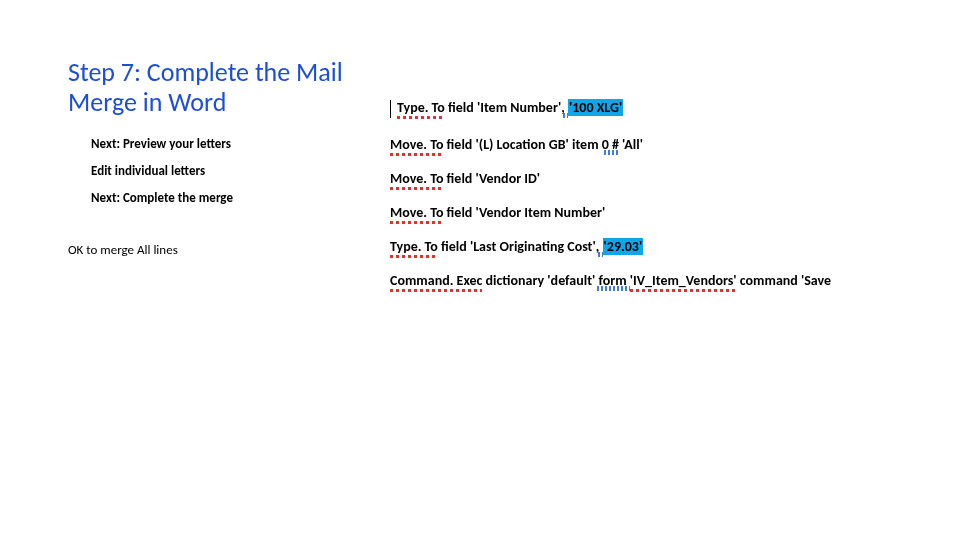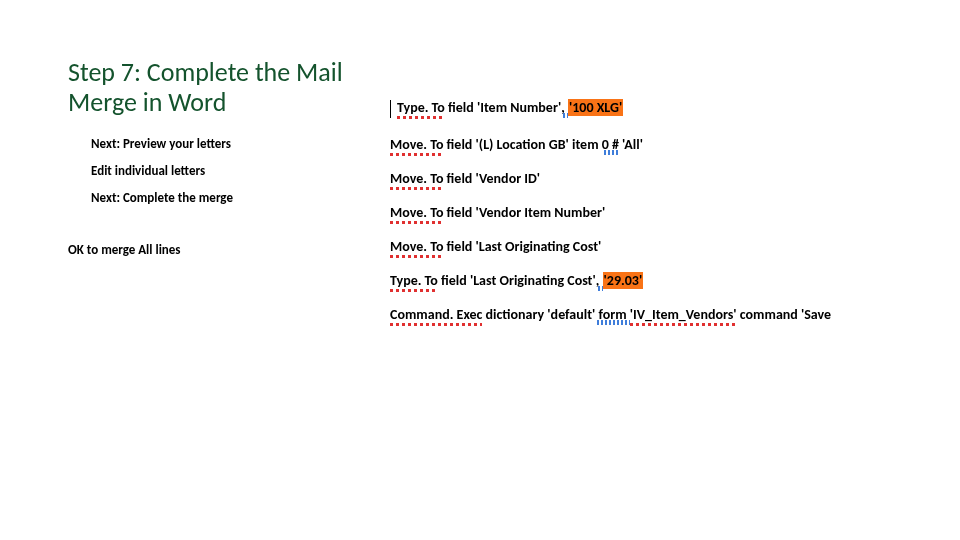--- a/index.html
+++ b/index.html
@@ -15,32 +15,32 @@
   .left-col {
     position: absolute;
     left: 68px;
     top: 58px;
     width: 300px;
   }
   .heading {
     font-size: 26px;
     font-weight: 400;
     line-height: 1.15;
-    color: #14532d;
+    color: #1d4ed8;
     margin-bottom: 18px;
   }
   .step-line {
     font-size: 13px;
     font-weight: 700;
     margin-bottom: 12px;
     padding-left: 23px;
   }
   .step-line-normal {
     font-size: 13px;
-    font-weight: 700;
+    font-weight: 400;
     line-height: 1.35;
     margin-top: 36px;
   }
   .right-col {
     position: absolute;
     left: 390px;
     top: 100px;
     width: 545px;
     font-size: 14px;
     line-height: 1.0;
@@ -92,21 +92,21 @@
   }
   .grammar::after {
     content: "";
     position: absolute;
     left: 0; right: 0; bottom: -2px;
     height: 5px;
     background: repeating-linear-gradient(90deg, transparent 0 2px, #2a6fd6 2px 4px);
     opacity: 0.9;
   }
   .hl {
-    background: #f97316;
+    background: #0ea5e9;
     padding: 0 1px;
   }
   .continuation {
     font-weight: 700;
     font-size: 14px;
     margin-top: -6px;
   }
   .cont-wrap {
     position: relative;
     display: inline;
@@ -128,16 +128,15 @@
   <p class="step-line">Edit individual letters</p>
   <p class="step-line">Next: Complete the merge</p>
   <p class="step-line-normal" style="margin-bottom:12px;">OK to merge All lines</p>
 </div>
 
 <div class="right-col" id="right-col">
     <div class="cmd-row"><span class="cursor"></span><span class="cmd-pre">Type. To</span><span class="cmd-suffix"> field 'Item Number'</span><span class="cmd-suffix"><span class="grammar">, </span></span><span class="cmd-suffix hl">'100 XLG'</span></div>
     <div class="cmd-row"><span class="cmd-pre">Move. To</span><span class="cmd-suffix"> field '(L) Location GB' item </span><span class="cmd-suffix"><span class="grammar">0 #</span></span><span class="cmd-suffix"> 'All'</span></div>
     <div class="cmd-row"><span class="cmd-pre">Move. To</span><span class="cmd-suffix"> field 'Vendor ID'</span></div>
     <div class="cmd-row"><span class="cmd-pre">Move. To</span><span class="cmd-suffix"> field 'Vendor Item Number'</span></div>
-    <div class="cmd-row"><span class="cmd-pre">Move. To</span><span class="cmd-suffix"> field 'Last Originating Cost'</span></div>
     <div class="cmd-row"><span class="cmd-pre">Type. To</span><span class="cmd-suffix"> field 'Last Originating Cost'</span><span class="cmd-suffix"><span class="grammar">, </span></span><span class="cmd-suffix hl">'29.03'</span></div>
     <div class="cmd-row"><span class="cmd-pre">Command. Exec</span><span class="cmd-suffix"> dictionary 'default'</span><span class="cmd-suffix"><span class="grammar"> form </span></span><span class="cmd-suffix"><span class="spell">'IV_Item_Vendors'</span></span><span class="cmd-suffix"> command 'Save</span></div>
   </div>
 
 </body></html>

